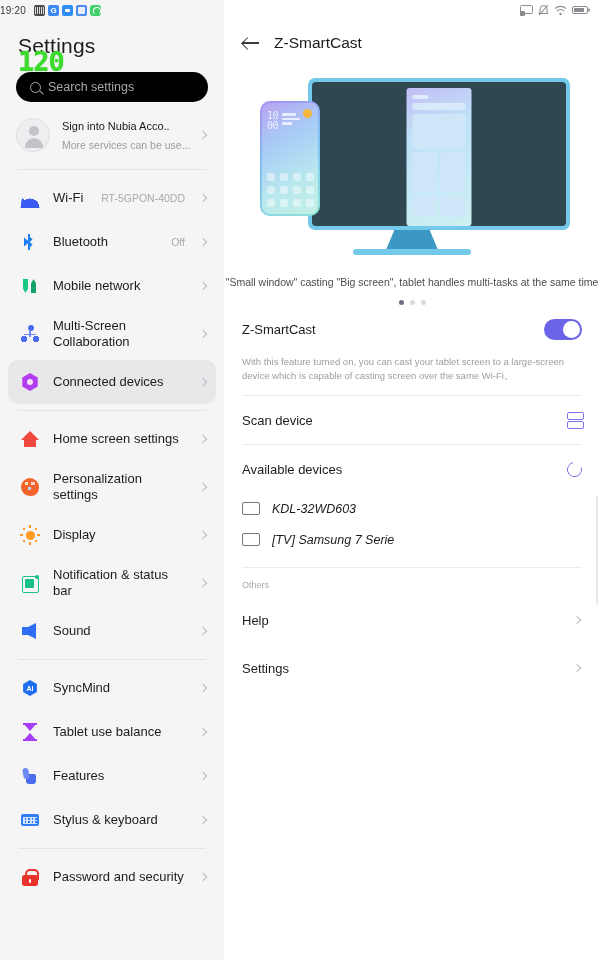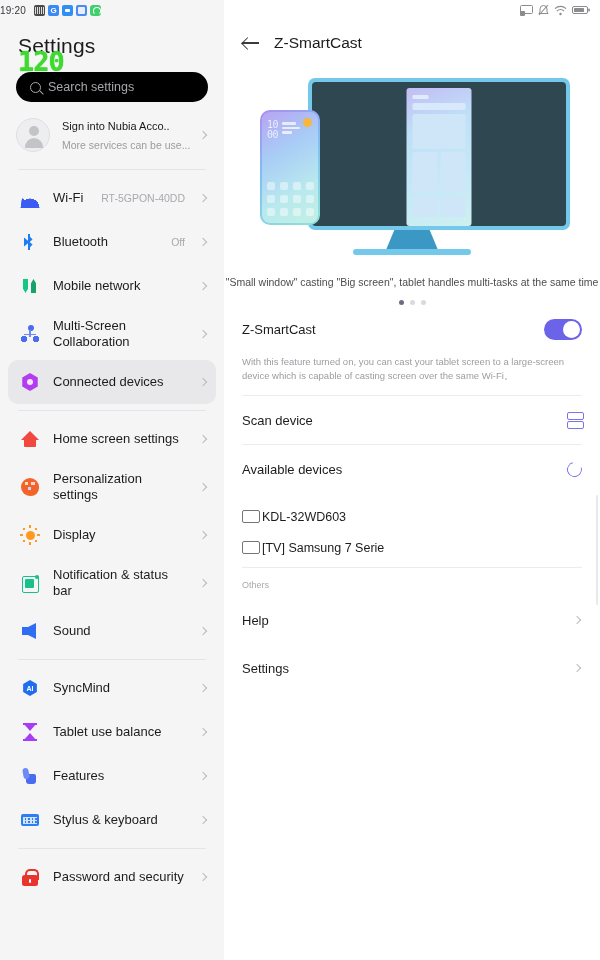--- a/index.html
+++ b/index.html
@@ -203,21 +203,21 @@
              background: #cfe6f8; border-radius: 2px; }
   .cast-s3 { position: absolute; left: 6px; top: 107px; width: 25px; height: 22px;
              background: #cfe6f8; border-radius: 2px; }
   .cast-s4 { position: absolute; left: 34px; top: 107px; width: 25px; height: 22px;
              background: #cfe6f8; border-radius: 2px; }
   .mon-neck { position: absolute; left: 50%; transform: translateX(-50%); top: 160px;
               width: 52px; height: 20px; background: #3b97c4;
               clip-path: polygon(16% 0,84% 0,100% 100%,0 100%); }
   .mon-base { position: absolute; left: 50%; transform: translateX(-50%); top: 179px;
               width: 118px; height: 6px; background: #74c8ea; border-radius: 3px; }
-  .phone { position: absolute; left: 18px; top: 40px; width: 60px; height: 115px;
+  .phone { position: absolute; left: 18px; top: 31px; width: 60px; height: 115px;
            border-radius: 10px; padding: 2px;
            background: linear-gradient(150deg,#a98ef0 0%,#7ec0f2 45%,#8fe3d8 100%); }
   .phone-screen { width: 100%; height: 100%; border-radius: 8px; position: relative;
            overflow: hidden;
            background: linear-gradient(150deg,#b7a4f2 0%,#a8cdf6 35%,#b9e8ee 70%,#c2f0e4 100%); }
   .ph-clock { position: absolute; left: 5px; top: 8px;
               font-family: "DejaVu Sans Mono", monospace; font-size: 10px; line-height: 10px;
               color: #f2f6ff; opacity: .9; letter-spacing:-.5px;}
   .ph-l1 { position: absolute; left: 20px; top: 10px; width: 14px; height: 2.5px;
            background: #f2f6ff; opacity: .85; border-radius: 1px; }
@@ -249,21 +249,21 @@
 
   .split-ic { width: 15px; height: 16px; position: relative; flex: 0 0 auto; }
   .split-ic::before{content:"";position:absolute;left:0;top:0;width:15px;height:6px;
      border:1.4px solid #7b73ec;border-radius:2px;}
   .split-ic::after{content:"";position:absolute;left:0;top:9px;width:15px;height:6px;
      border:1.4px solid #7b73ec;border-radius:2px;}
   .refresh-ic { width: 15px; height: 15px; border-radius: 50%;
                 border: 1.5px solid #7b73ec; border-top-color: transparent;
                 transform: rotate(30deg); flex: 0 0 auto; }
 
-  .dev-row { display: flex; align-items: flex-end; gap: 4px; min-height: 31px; }
+  .dev-row { display: flex; align-items: center; gap: 14px; min-height: 31px; font-style: italic; }
   .tv-ic { width: 16px; height: 14px; position: relative; flex: 0 0 auto; }
   .tv-ic::before{content:"";position:absolute;left:0;top:0;width:16px;height:11px;
      border:1.2px solid #747578;border-radius:2px;}
   .tv-ic::after{content:"";position:absolute;left:5px;top:12px;width:6px;height:1.2px;background:#747578;}
   .dev-name { font-size: 12.5px; color: #1b1c1e; }
 
   .others-lbl { font-size: 9px; color: #a9aaae; padding: 12px 0 6px 0; }
 
   .scrollbar { position: absolute; right: 2px; top: 495px; width: 2px; height: 110px;
                background: #e9e9eb; border-radius: 1px; }

